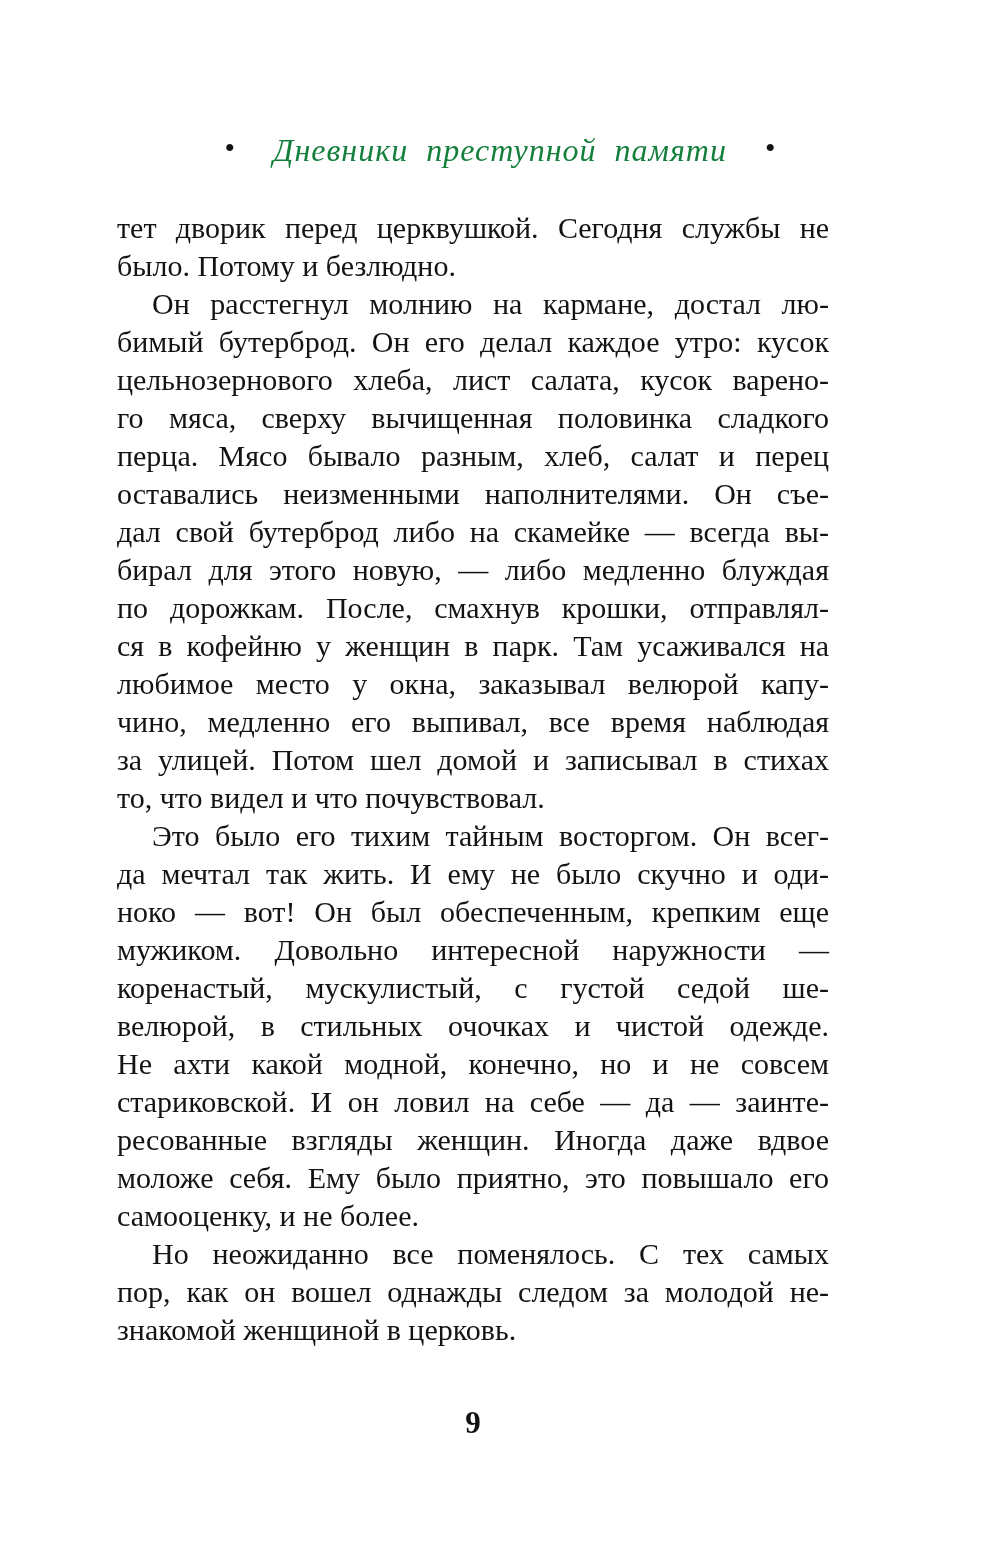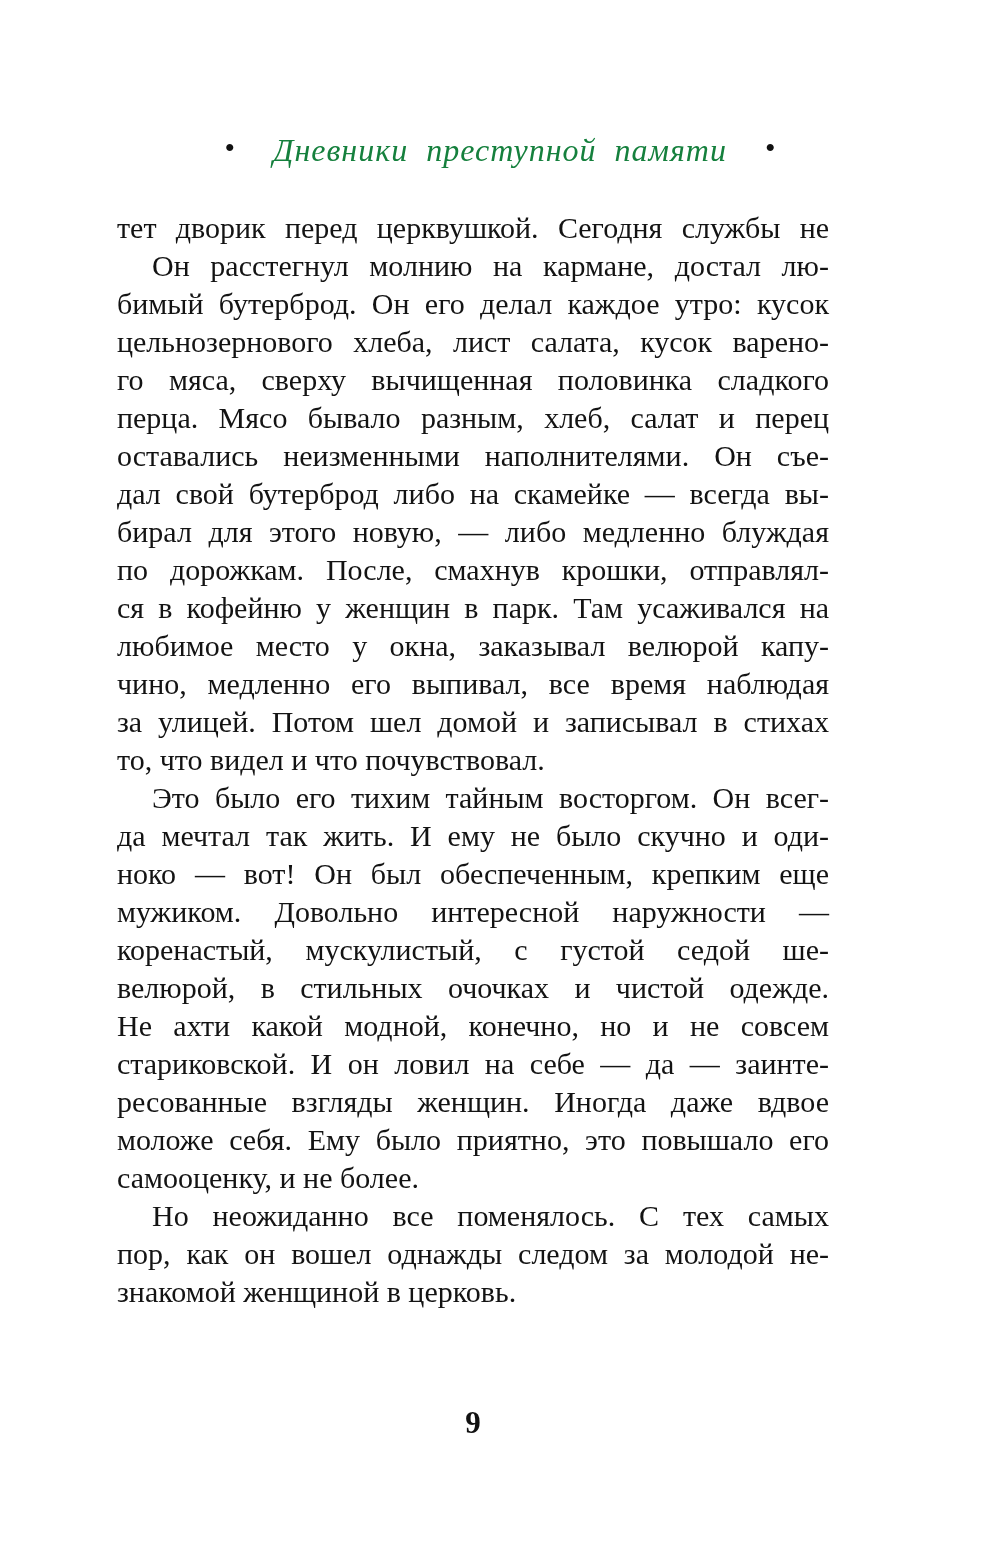--- a/index.html
+++ b/index.html
@@ -87,20 +87,21 @@
 
 <div class="running-header">
   <span class="hdr-bullet">•</span>
   <span class="hdr-title">Дневники преступной памяти</span>
   <span class="hdr-bullet">•</span>
 </div>
 
 <div class="text-block" id="text-block">
     <div class="para">
       <div class="line">тет дворик перед церквушкой. Сегодня службы не</div>
+      <div class="line last">было. Потому и безлюдно.</div>
     </div>
     <div class="para">
       <div class="line indent">Он расстегнул молнию на кармане, достал лю-</div>
       <div class="line">бимый бутерброд. Он его делал каждое утро: кусок</div>
       <div class="line">цельнозернового хлеба, лист салата, кусок варено-</div>
       <div class="line">го мяса, сверху вычищенная половинка сладкого</div>
       <div class="line">перца. Мясо бывало разным, хлеб, салат и перец</div>
       <div class="line">оставались неизменными наполнителями. Он съе-</div>
       <div class="line">дал свой бутерброд либо на скамейке — всегда вы-</div>
       <div class="line">бирал для этого новую, — либо медленно блуждая</div>

